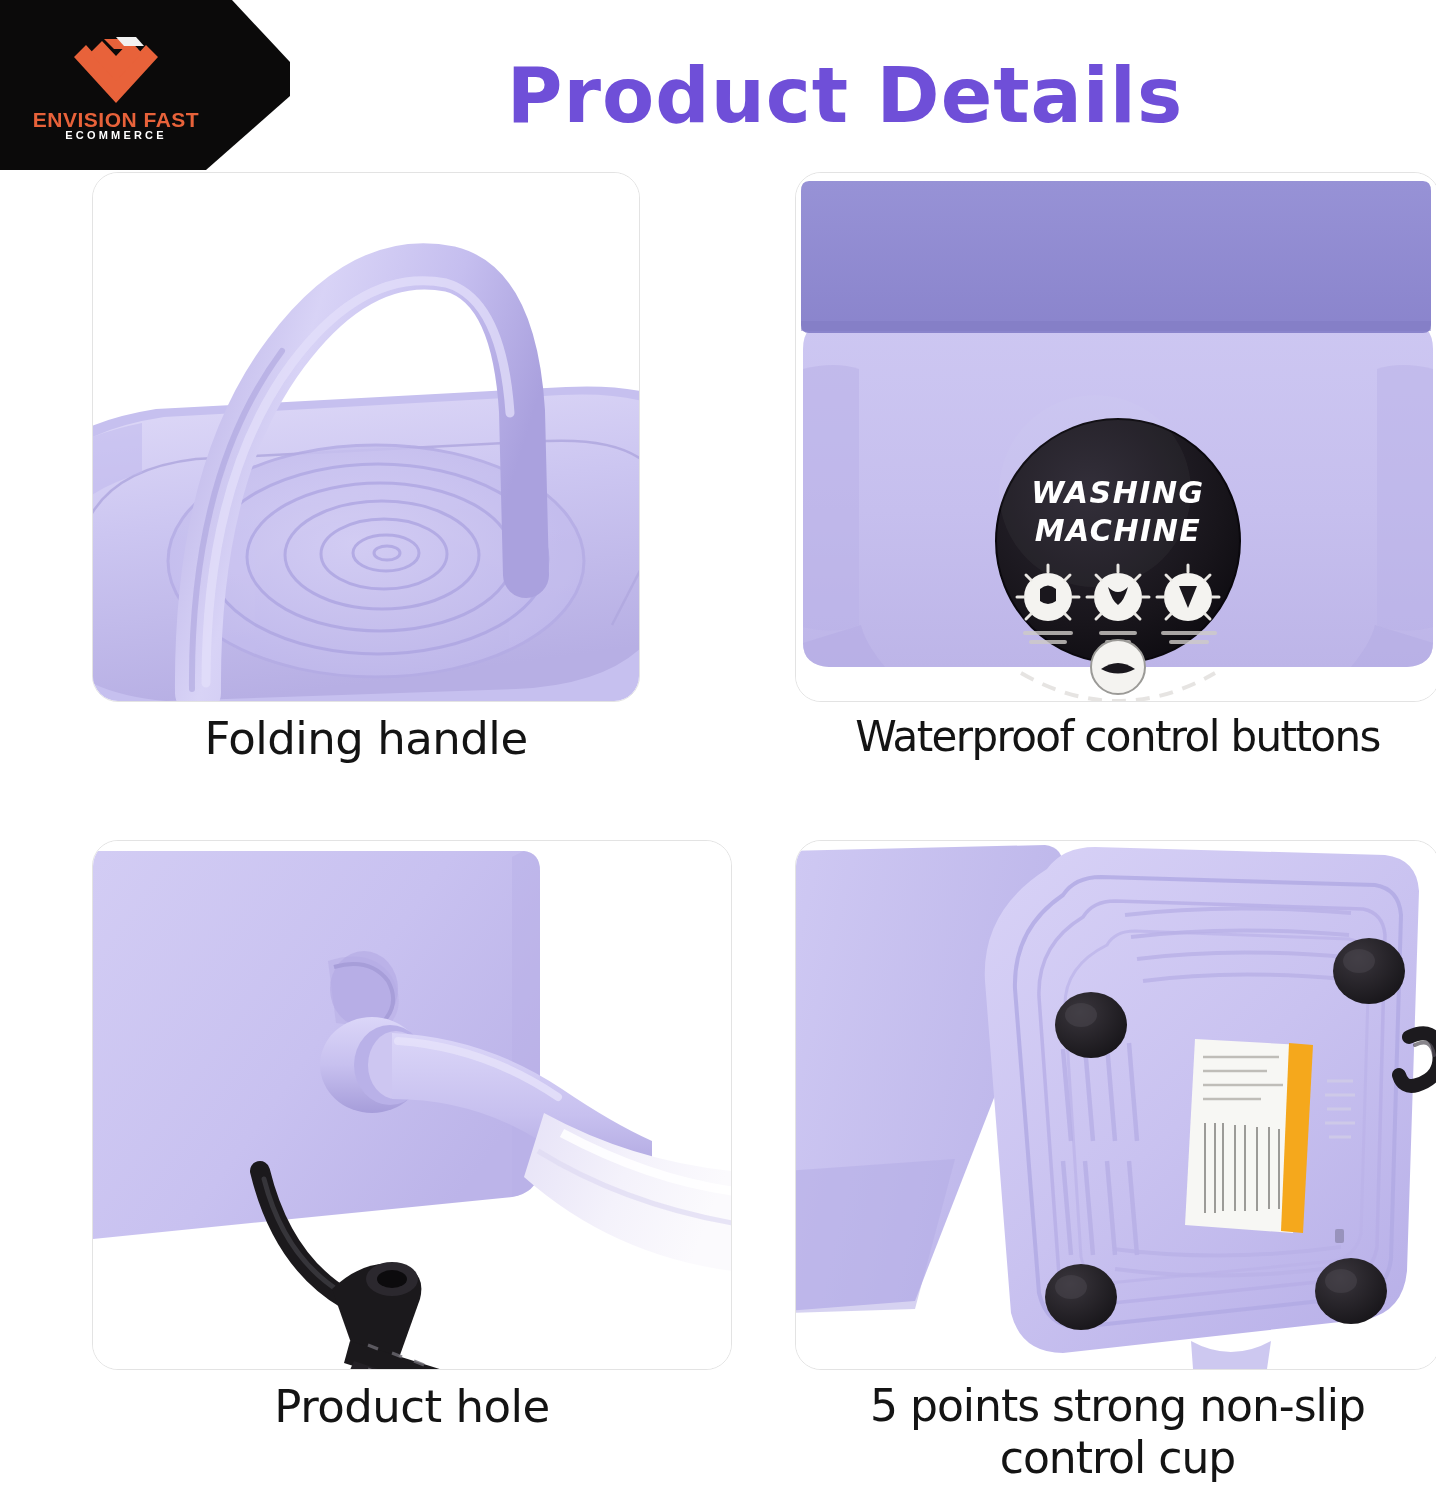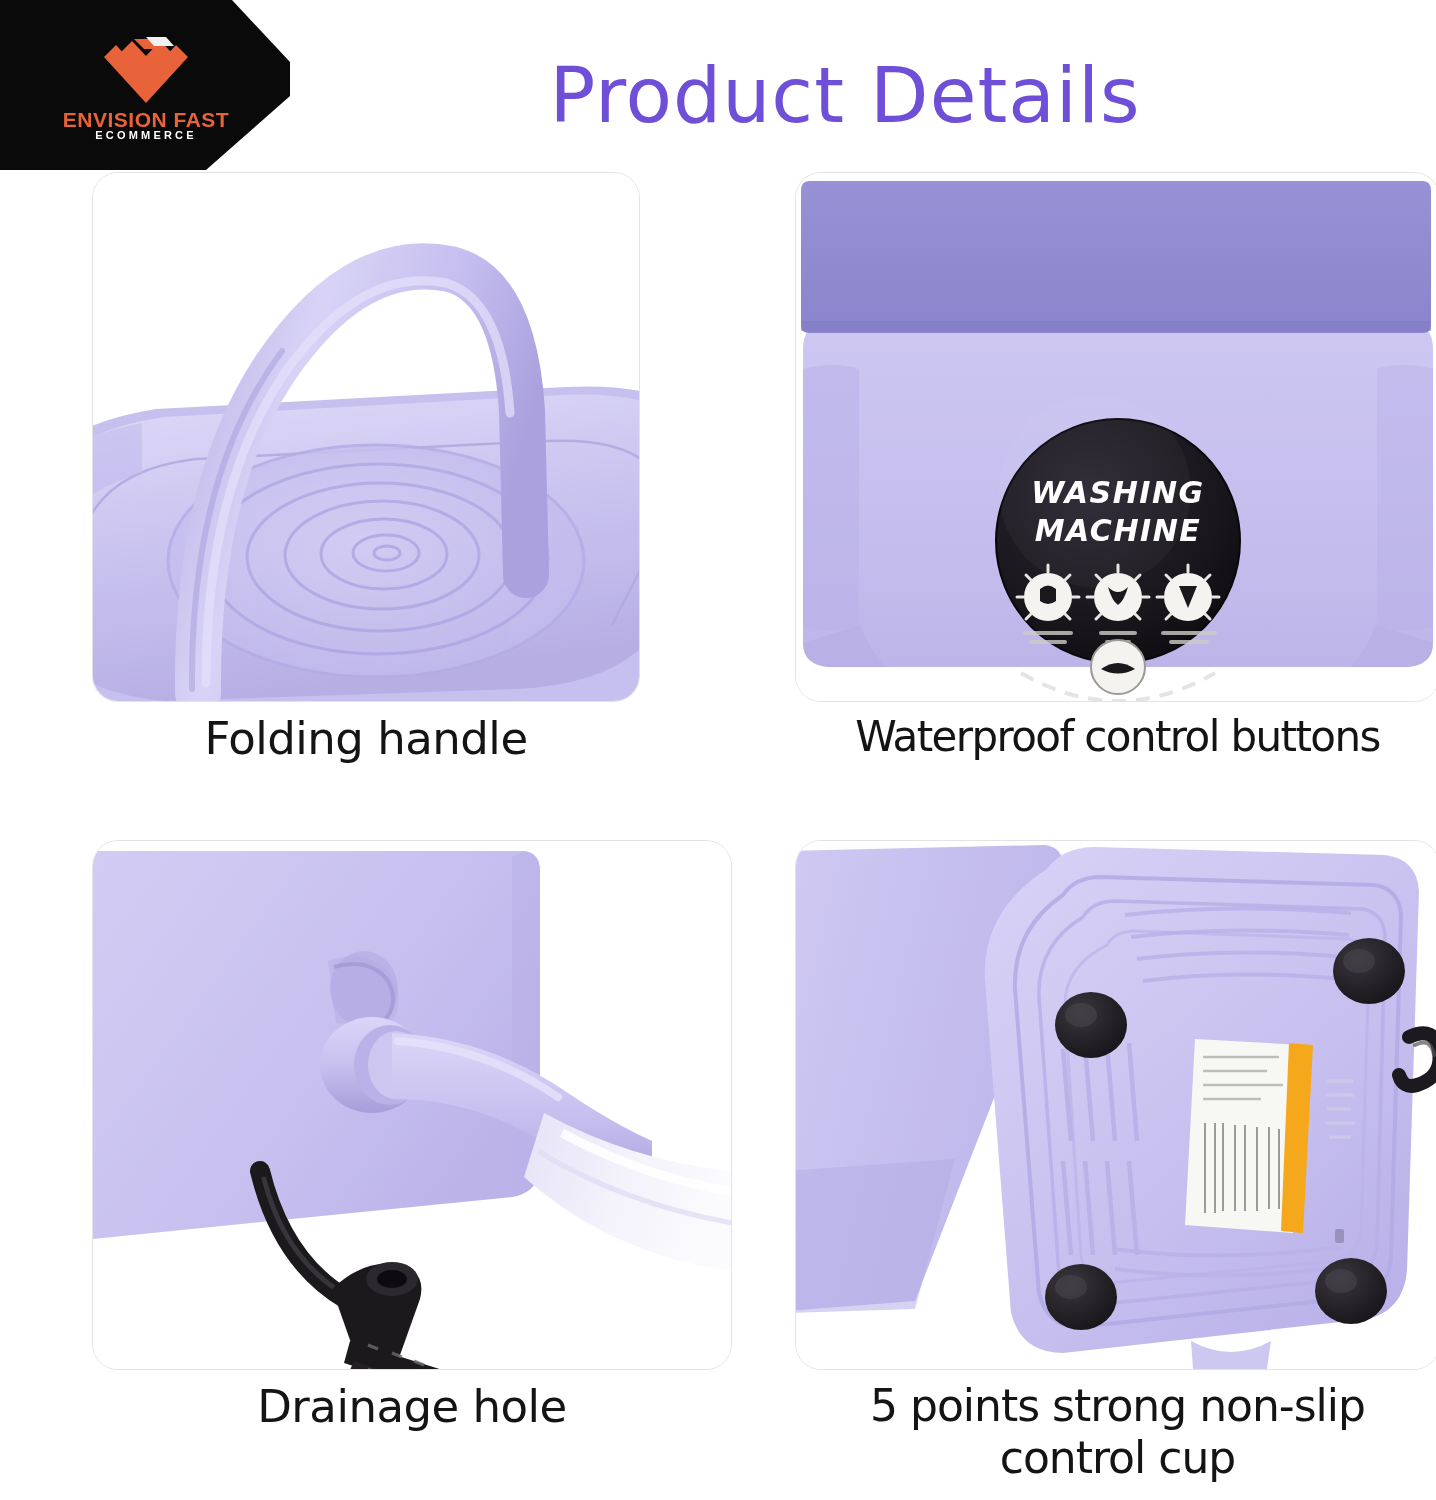--- a/index.html
+++ b/index.html
@@ -13,37 +13,37 @@
   
   .header{position:absolute;left:0;top:0;width:1436px;height:172px;}
 
   .logo-banner{
     position:absolute;left:0;top:0;width:290px;height:170px;
     background:#0b0a0a;
     clip-path:polygon(0 0, 232px 0, 290px 62px, 290px 96px, 206px 170px, 0 170px);
   }
   .logo-inner{
     position:absolute;left:0;top:0;width:232px;height:170px;
-    display:flex;flex-direction:column;align-items:center;justify-content:center;padding-left:30px;
+    display:flex;flex-direction:column;align-items:center;justify-content:center;
   }
   .logo-mark{width:104px;height:78px;display:block;margin-bottom:2px;}
   .logo-name{
     color:#e8623a;font-size:21px;font-weight:bold;letter-spacing:.5px;
     line-height:1;white-space:nowrap;
   }
   .logo-sub{
     color:#ffffff;font-size:11px;font-weight:bold;letter-spacing:3.2px;
     line-height:1;white-space:nowrap;
   }
 
   .page-title{
     position:absolute;left:290px;top:40px;width:1110px;height:110px;
     display:flex;align-items:center;justify-content:center;
     color:#6f4fd8;
-    font-size:76px;font-weight:normal;letter-spacing:1px;
+    font-size:76px;font-weight:bold;letter-spacing:1px;
     font-family:"DejaVu Sans",sans-serif;
   }
 
   
   .grid{position:absolute;left:0;top:172px;width:1436px;height:1328px;}
 
   .cell{position:absolute;}
   .cell.c1{left:92px;  top:0;   width:548px; height:600px;}
   .cell.c2{left:795px; top:0;   width:645px; height:600px;}
   .cell.c3{left:92px;  top:668px;width:640px; height:640px;}
@@ -287,21 +287,21 @@
         <path d="M262 520 l90 30 l-10 20 l-88 -32 z" fill="#232025"></path>
         <g stroke="#6d6a72" stroke-width="3" opacity=".8">
           <path d="M276 504 l10 4"></path>
             <path d="M300 512 l10 4"></path>
             <path d="M322 520 l10 4"></path>
           <path d="M276 528 l10 4"></path>
             <path d="M300 536 l10 4"></path>
         </g>
       </svg>
     </div>
-    <div class="caption">Drainage hole</div>
+    <div class="caption">Product hole</div>
   </div>
 
   <div class="cell c4">
     <div class="photo">
       <svg viewBox="0 0 645 528" preserveAspectRatio="xMidYMid slice">
         <defs>
           <linearGradient id="baseG" x1="0.1" y1="0" x2="0.9" y2="1">
             <stop offset="0%" stop-color="#d7d1f6"></stop>
             <stop offset="50%" stop-color="#c9c2f0"></stop>
             <stop offset="100%" stop-color="#b8b0e8"></stop>

